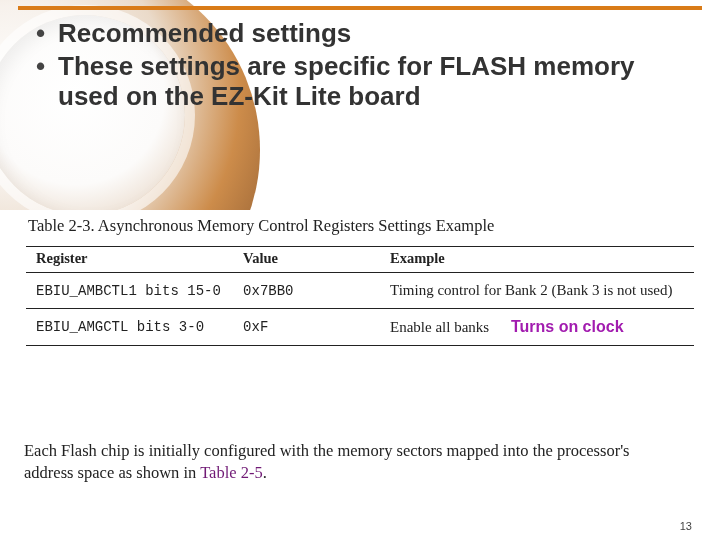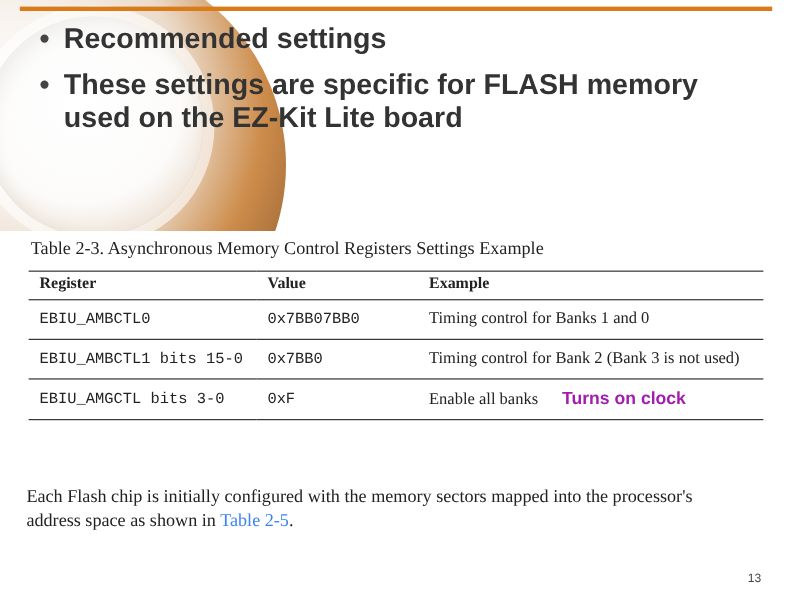--- a/index.html
+++ b/index.html
@@ -70,21 +70,21 @@
   ul.bullets {
     list-style: none;
     margin: 0 0 6px 18px;
     padding: 0;
   }
   ul.bullets li {
     font-size: 26px;
     line-height: 1.18;
     color: #333;
     font-weight: bold;
-    margin: 10px 0 2px 0;
+    margin: 0 0 2px 0;
     position: relative;
     padding-left: 22px;
   }
   ul.bullets li::before {
     content: "•";
     position: absolute;
     left: 0;
     top: 0;
     color: #444;
   }
@@ -148,21 +148,21 @@
     position: absolute;
     left: 24px;
     right: 60px;
     top: 440px;
     font-family: "Times New Roman", Times, serif;
     font-size: 16.5px;
     line-height: 1.35;
     color: #222;
   }
   .para-after .link-like {
-    color: #3b82f6;
+    color: #701a75;
   }
 
   .page-number {
     position: absolute;
     right: 28px;
     bottom: 8px;
     font-size: 11px;
     color: #444;
     font-family: Arial, sans-serif;
   }
@@ -188,25 +188,20 @@
     <div class="table-caption">Table 2-3. Asynchronous Memory Control Registers Settings Example</div>
     <table class="regs">
       <thead>
         <tr>
           <th style="width:31%">Register</th>
           <th style="width:22%">Value</th>
           <th>Example</th>
         </tr>
       </thead>
       <tbody>
-        <tr>
-          <td class="reg">EBIU_AMBCTL0</td>
-          <td class="val">0x7BB07BB0</td>
-          <td class="func">Timing control for Banks 1 and 0</td>
-        </tr>
         <tr>
           <td class="reg">EBIU_AMBCTL1 bits 15-0</td>
           <td class="val">0x7BB0</td>
           <td class="func">Timing control for Bank 2 (Bank 3 is not used)</td>
         </tr>
         <tr>
           <td class="reg">EBIU_AMGCTL bits 3-0</td>
           <td class="val">0xF</td>
           <td class="func">
             <span>Enable all banks</span>

